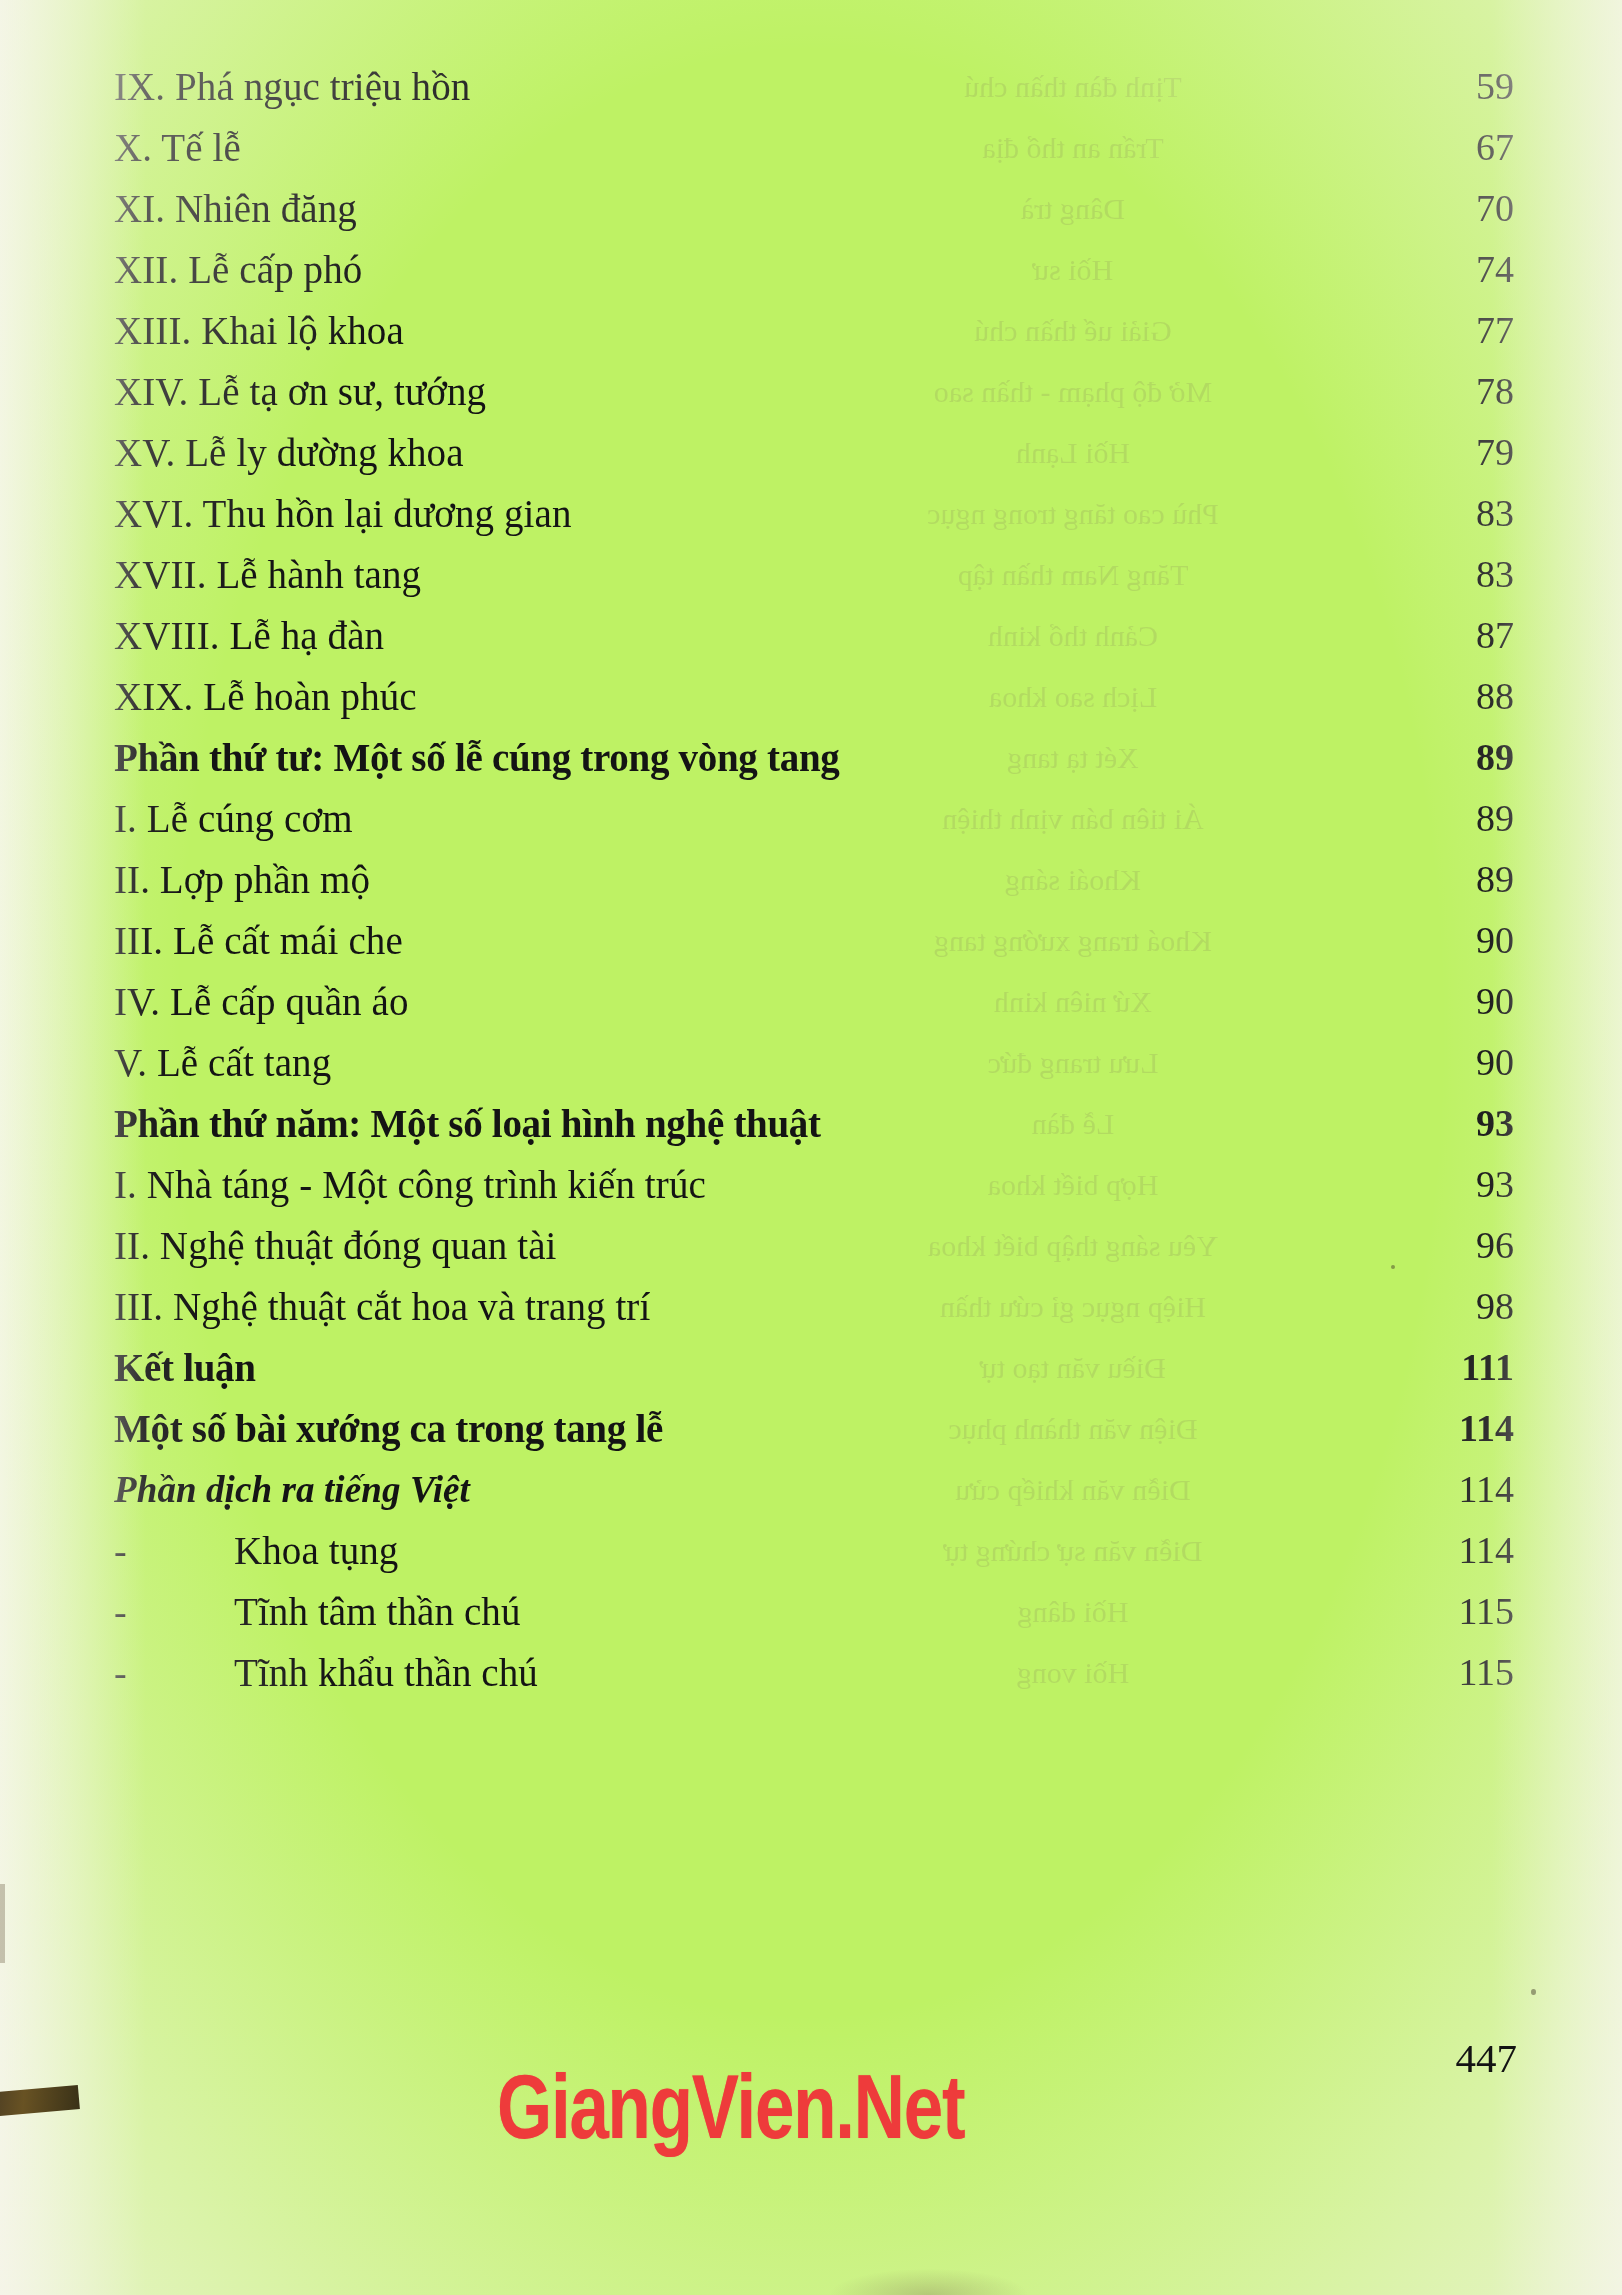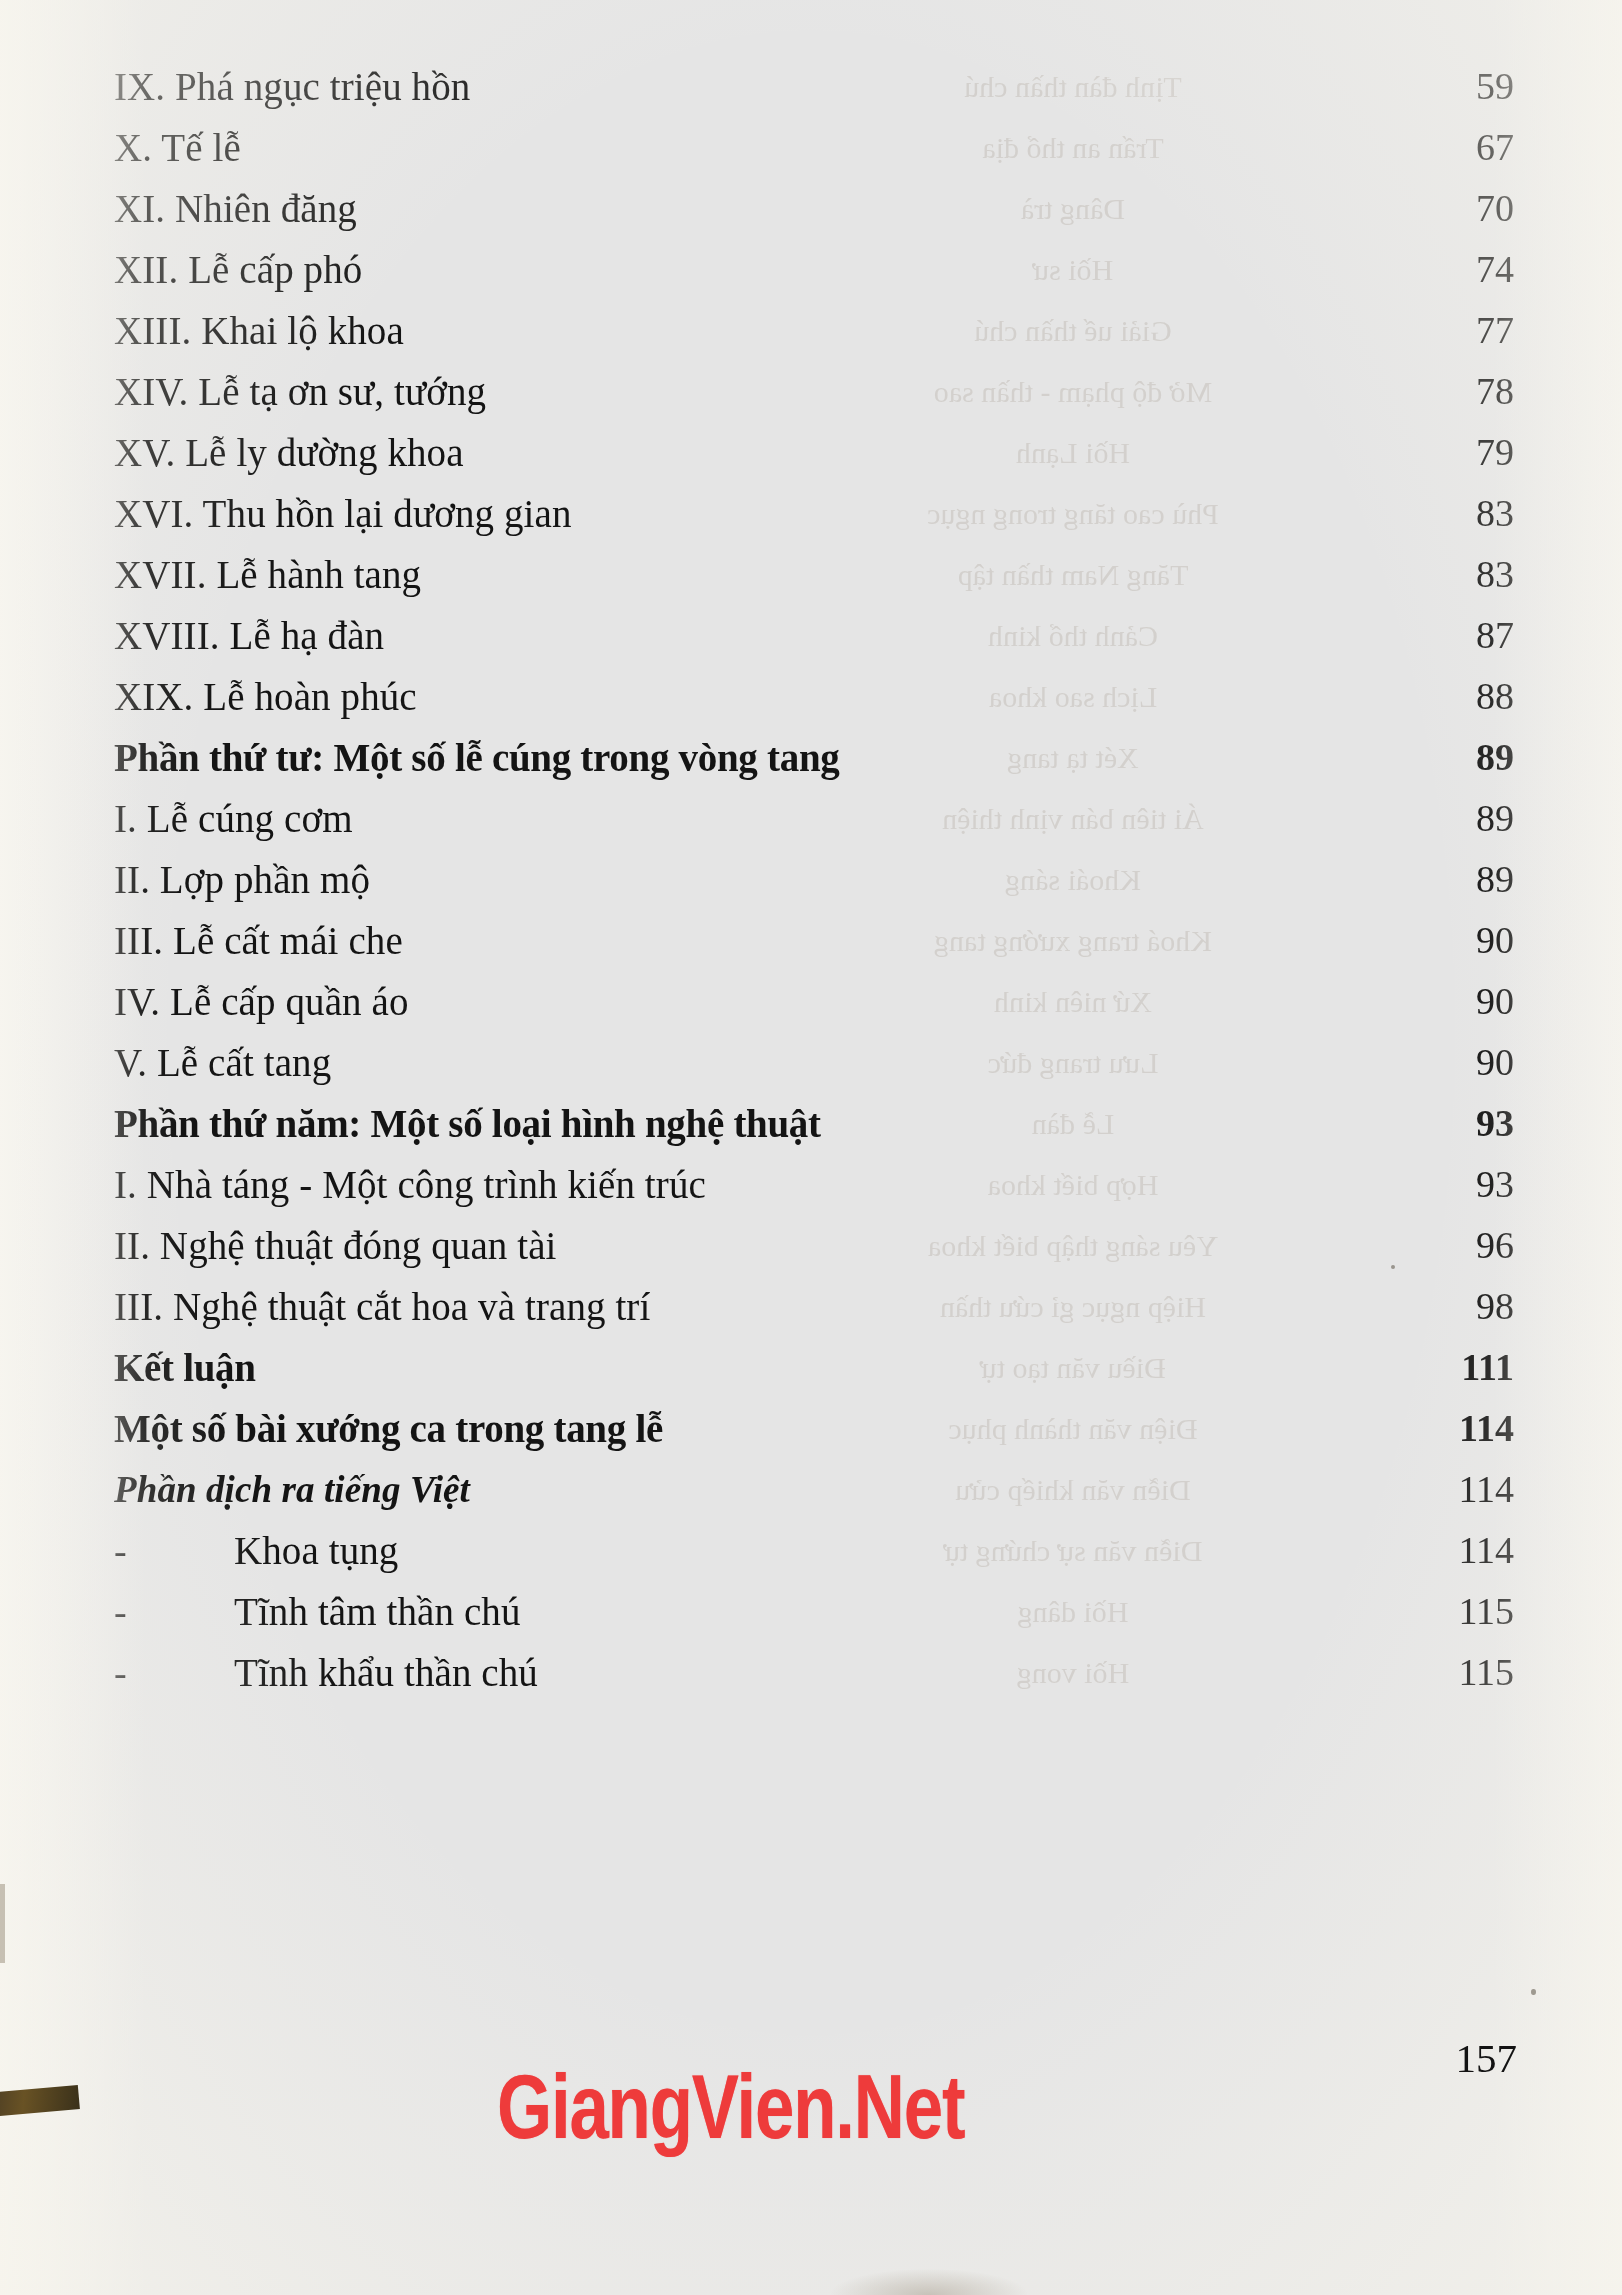--- a/index.html
+++ b/index.html
@@ -4,21 +4,21 @@
 <style>
   html, body {
     margin: 0;
     padding: 0;
     background: #ffffff;
   }
   #page {
     position: relative;
     width: 1622px;
     height: 2295px;
-    background: #e5e5e5;
+    background: #bef264;
     overflow: hidden;
     font-family: "Liberation Serif", "DejaVu Serif", serif;
     color: #111111;
   }
 
   
   .paper-tint {
     position: absolute;
     inset: 0;
     background:
@@ -221,21 +221,21 @@
       <div class="row italic"><span class="label">Phần dịch ra tiếng Việt</span><span class="page-num">114</span></div>
       <div class="row"><span class="dash">-</span><span class="indent"></span><span class="label">Khoa tụng</span><span class="page-num">114</span></div>
       <div class="row"><span class="dash">-</span><span class="indent"></span><span class="label">Tĩnh tâm thần chú</span><span class="page-num">115</span></div>
       <div class="row"><span class="dash">-</span><span class="indent"></span><span class="label">Tĩnh khẩu thần chú</span><span class="page-num">115</span></div>
     </div>
 
   <div class="paper-tint"></div>
 
   <div id="watermark">GiangVien.Net</div>
 
-  <div id="folio">157</div>
+  <div id="folio">447</div>
 
   <div class="edge-bottom-left"></div>
   <div class="edge-spine"></div>
   <div class="edge-bottom-center"></div>
   <div class="speck" style="left:1531px; top:1989px; width:4.6px; height:5.9px;"></div>
   <div class="speck" style="left:1391px; top:1265px; width:3.9px; height:3.9px;"></div>
 </div>
 
 
 </body></html>

